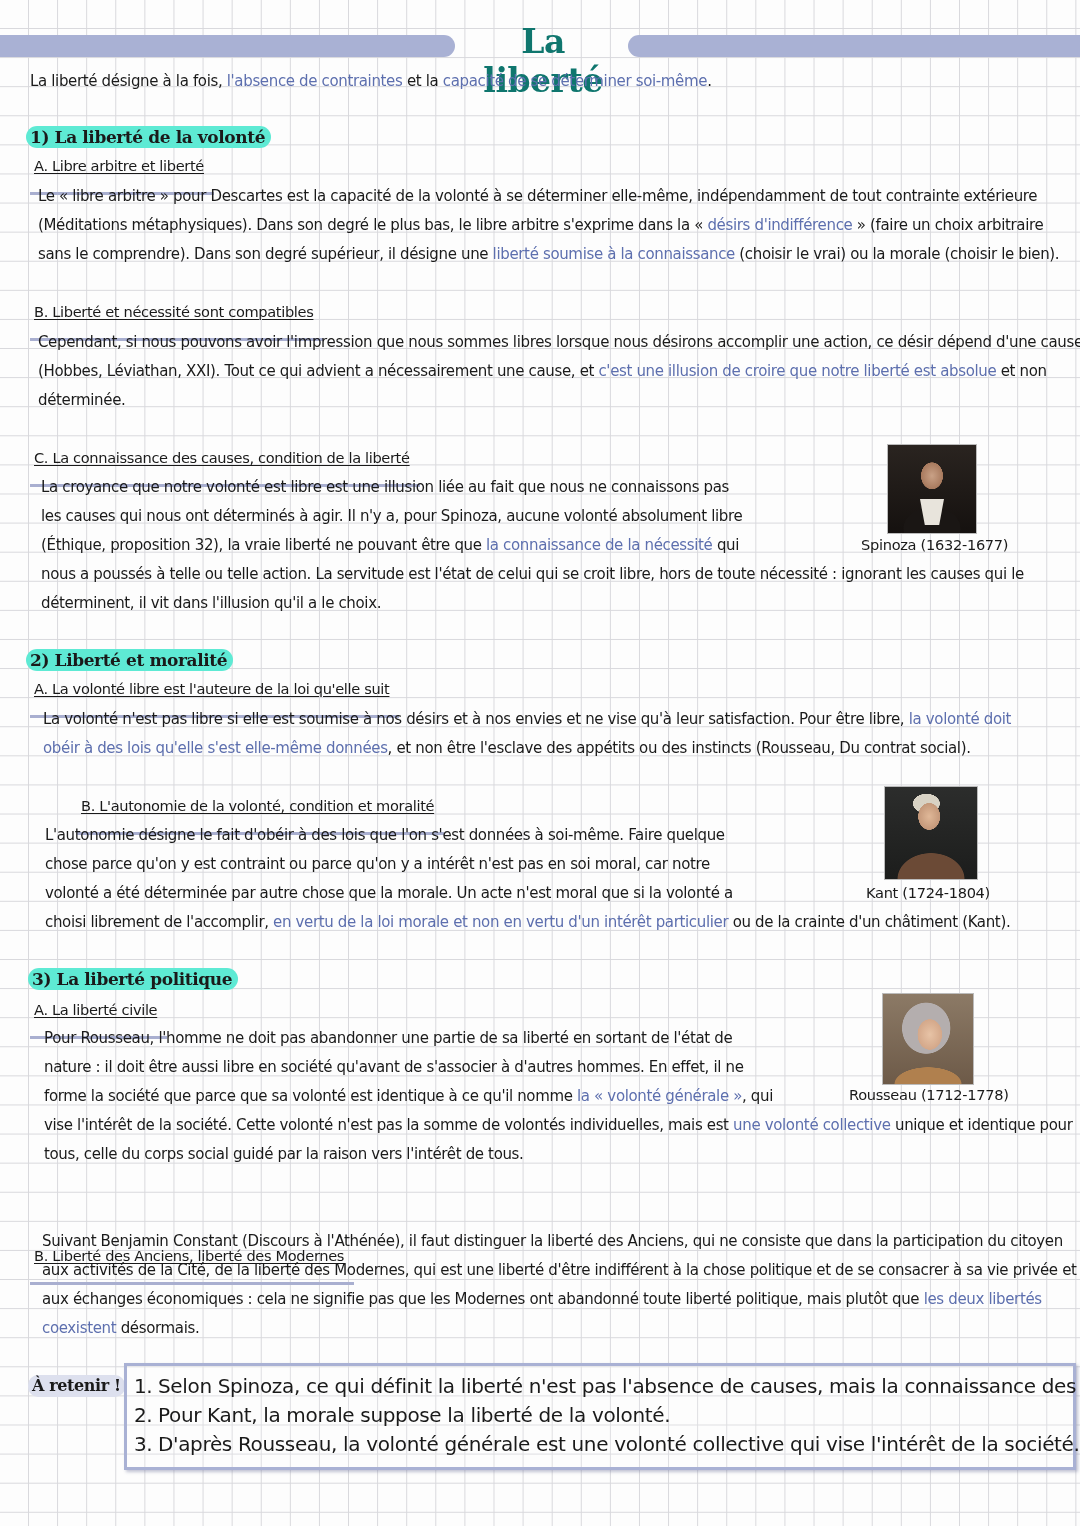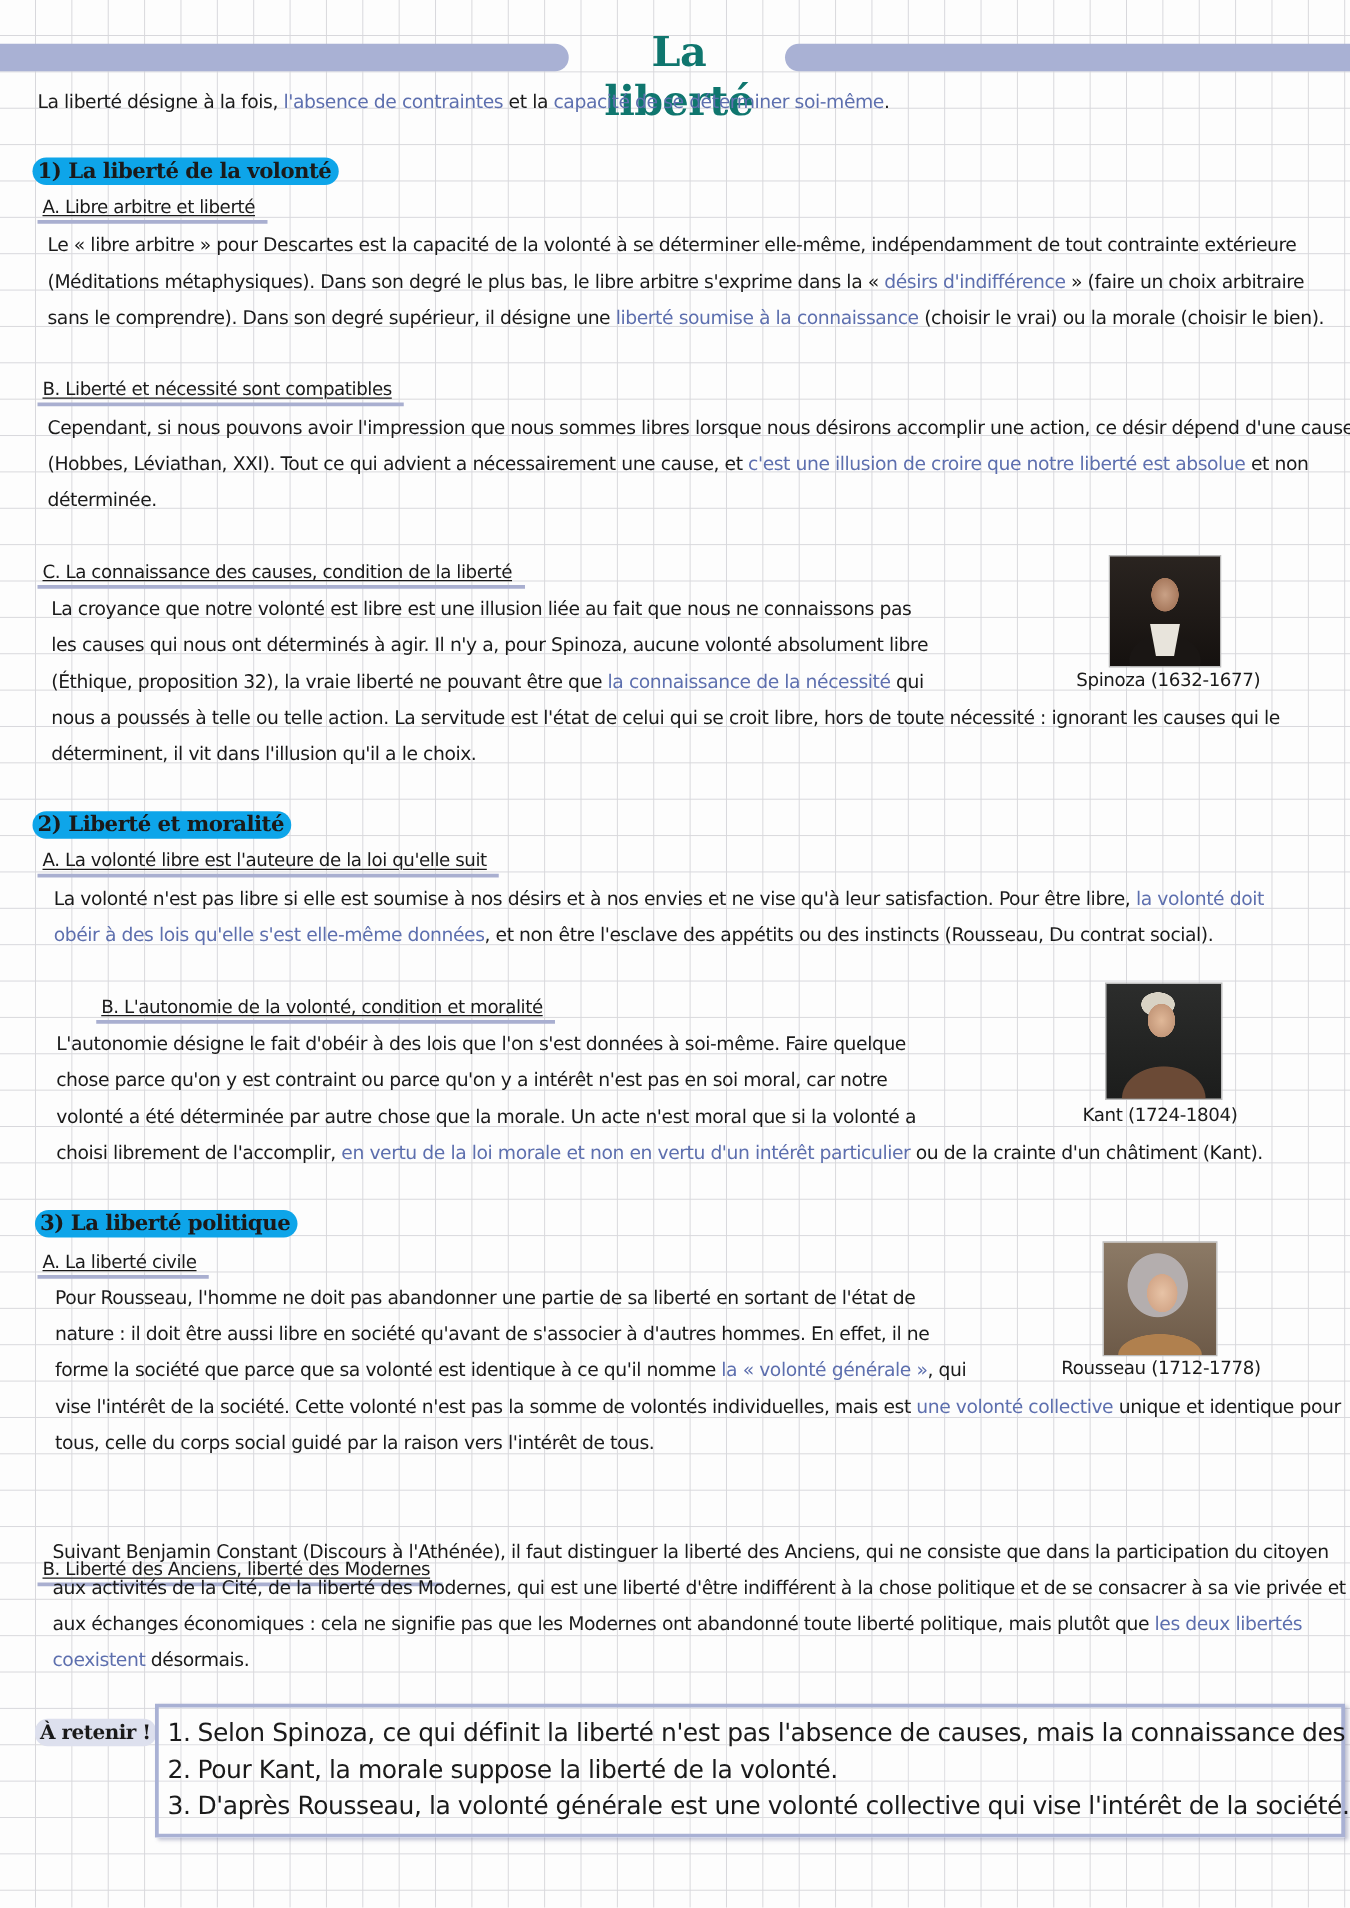--- a/index.html
+++ b/index.html
@@ -23,25 +23,25 @@
     letter-spacing: -0.5px;
   }
   .line {
     position: absolute; font-size: 15px; line-height: 20px; white-space: nowrap;
     letter-spacing: -0.35px; font-family: "DejaVu Sans", sans-serif;
   }
   .hl { color: #5d6fae; }
   .section {
     position: absolute; font-family: "DejaVu Serif", serif; font-weight: bold;
     font-size: 17px; line-height: 22px; padding: 0 6px 0 4px;
-    background: #0ea5e9; border-radius: 11px; color: #1a1a1a; letter-spacing: -0.4px;
+    background: #5eead4; border-radius: 11px; color: #1a1a1a; letter-spacing: -0.4px;
   }
   .subhead {
     position: absolute; font-size: 14.6px; line-height: 20px; white-space: nowrap;
-    letter-spacing: -0.35px; padding: 0 10px 0 4px; border-bottom: 3px solid #a9afd0;
+    letter-spacing: -0.35px; padding: 0 10px 16px 4px; border-bottom: 3px solid #a9afd0;
     text-decoration: underline; text-decoration-thickness: 1px; text-underline-offset: 2px;
   }
   .portrait { position: absolute; border: 1px solid #bbb; }
   .caption { position: absolute; font-size: 14.6px; line-height: 20px; white-space: nowrap; letter-spacing: -0.3px; }
   .retenir-label {
     position: absolute; left: 28px; top: 1375px; font-family: "DejaVu Serif", serif;
     font-weight: bold; font-size: 16px; line-height: 22px; background: #dde0ee;
     border-radius: 10px; padding: 0 4px; letter-spacing: -0.4px;
   }
   .retenir-box {

